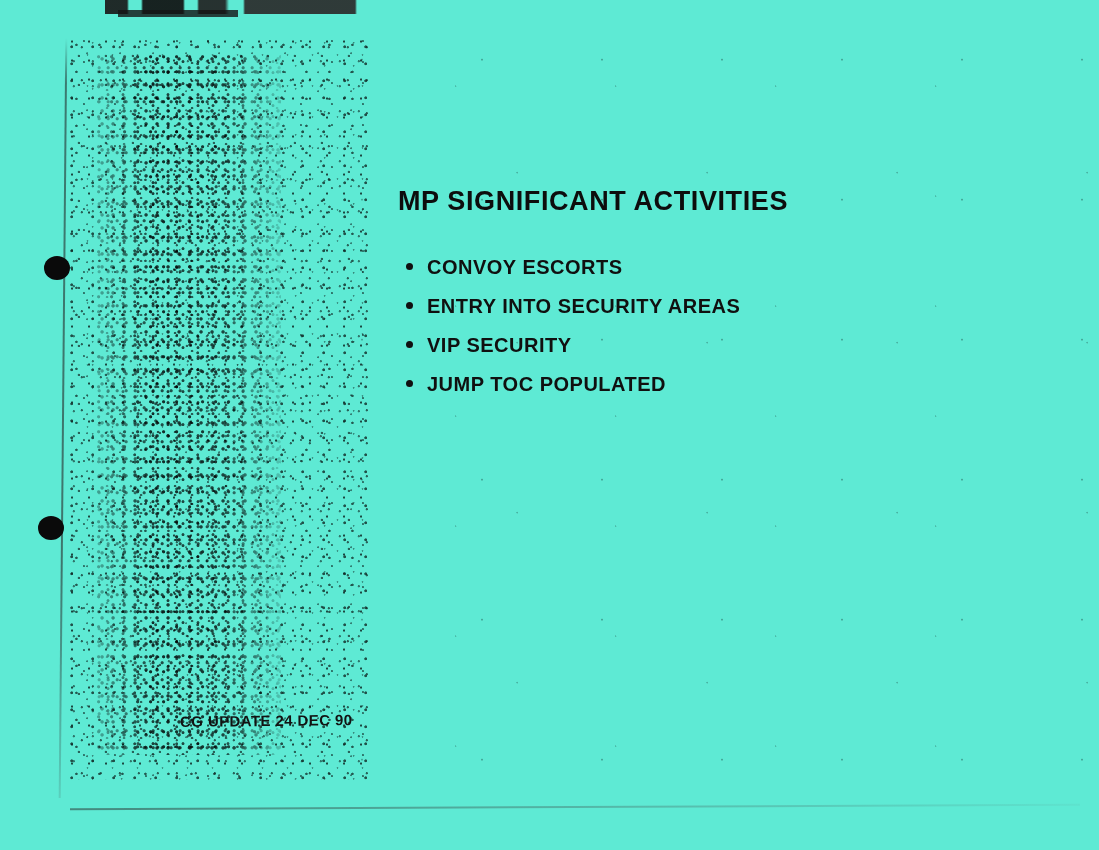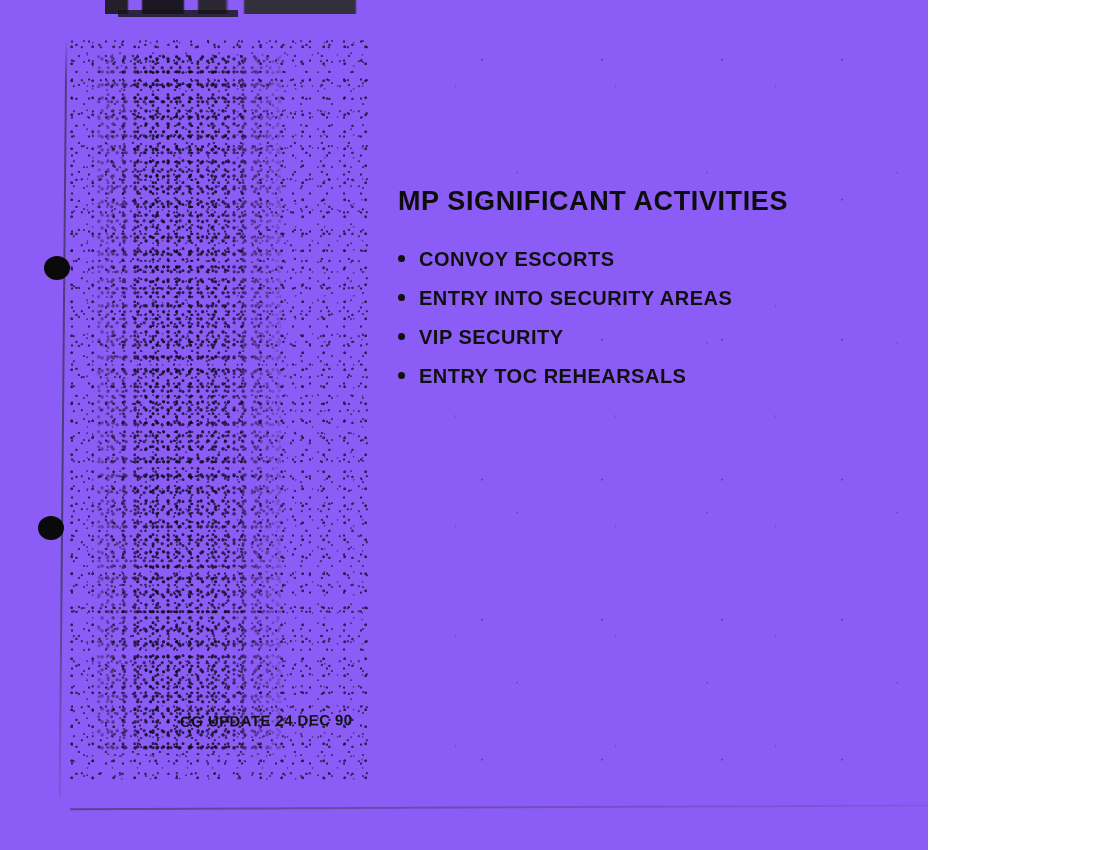--- a/index.html
+++ b/index.html
@@ -2,23 +2,23 @@
 <html><head>
 <meta charset="utf-8">
 <style>
   html, body {
     margin: 0;
     padding: 0;
     background: #ffffff;
   }
   #page {
     position: relative;
-    width: 928px;
+    width: 1099px;
     height: 850px;
-    background: #8b5cf6;
+    background: #5eead4;
     overflow: hidden;
     font-family: "Liberation Sans", sans-serif;
   }
 
   
   .scan-edge-top {
     position: absolute;
     left: 105px;
     top: 0px;
     width: 290px;
@@ -135,21 +135,21 @@
     top: 186px;
     font-size: 27px;
     font-weight: bold;
     letter-spacing: 0.6px;
     color: #0d0d0d;
   }
   .bullet-list {
     position: absolute;
     left: 398px;
     top: 248px;
-    margin: 0;
+    margin: 8px;
     padding: 0;
     list-style: none;
   }
   .bullet-item {
     display: flex;
     align-items: baseline;
     margin-bottom: 16px;
     font-size: 20px;
     font-weight: bold;
     letter-spacing: 0.5px;
@@ -204,19 +204,19 @@
     <li class="bullet-item">
       <span class="bullet-dot"></span>
       <span>ENTRY INTO SECURITY AREAS</span>
     </li>
     <li class="bullet-item">
       <span class="bullet-dot"></span>
       <span>VIP SECURITY</span>
     </li>
     <li class="bullet-item">
       <span class="bullet-dot"></span>
-      <span>ENTRY TOC REHEARSALS</span>
+      <span>JUMP TOC POPULATED</span>
     </li>
   </ul>
 
   <div class="footer-note">CG UPDATE 24 DEC 90</div>
 
 </div>
 
 </body></html>

